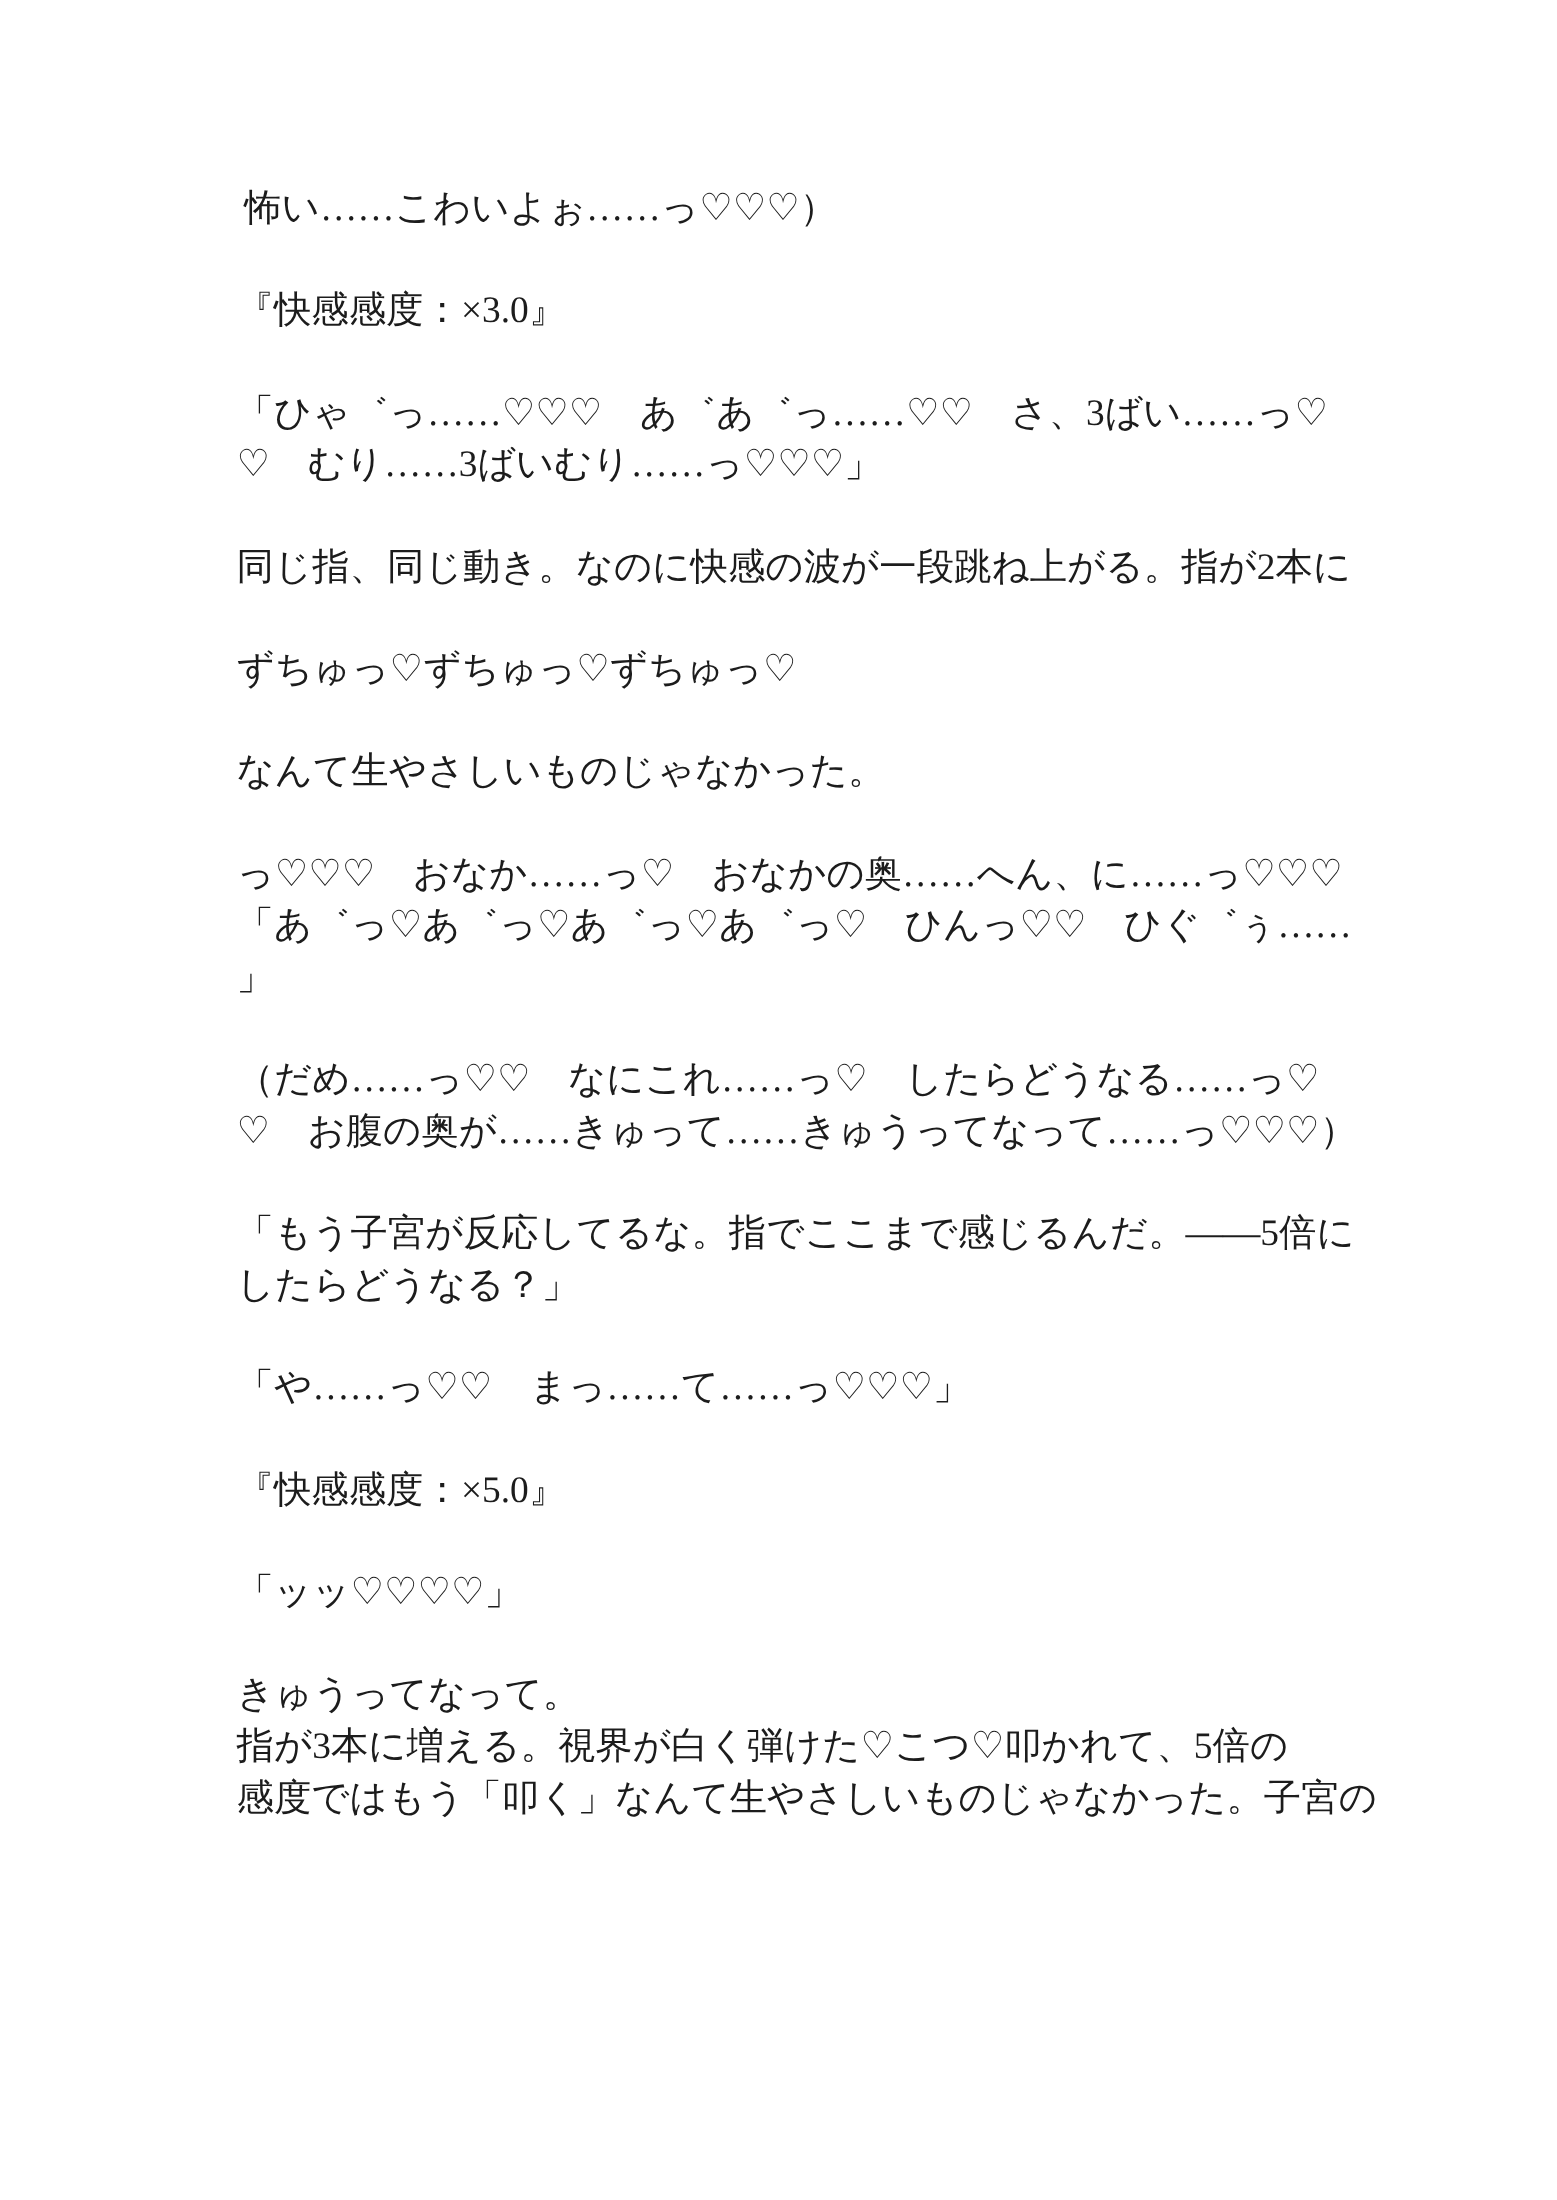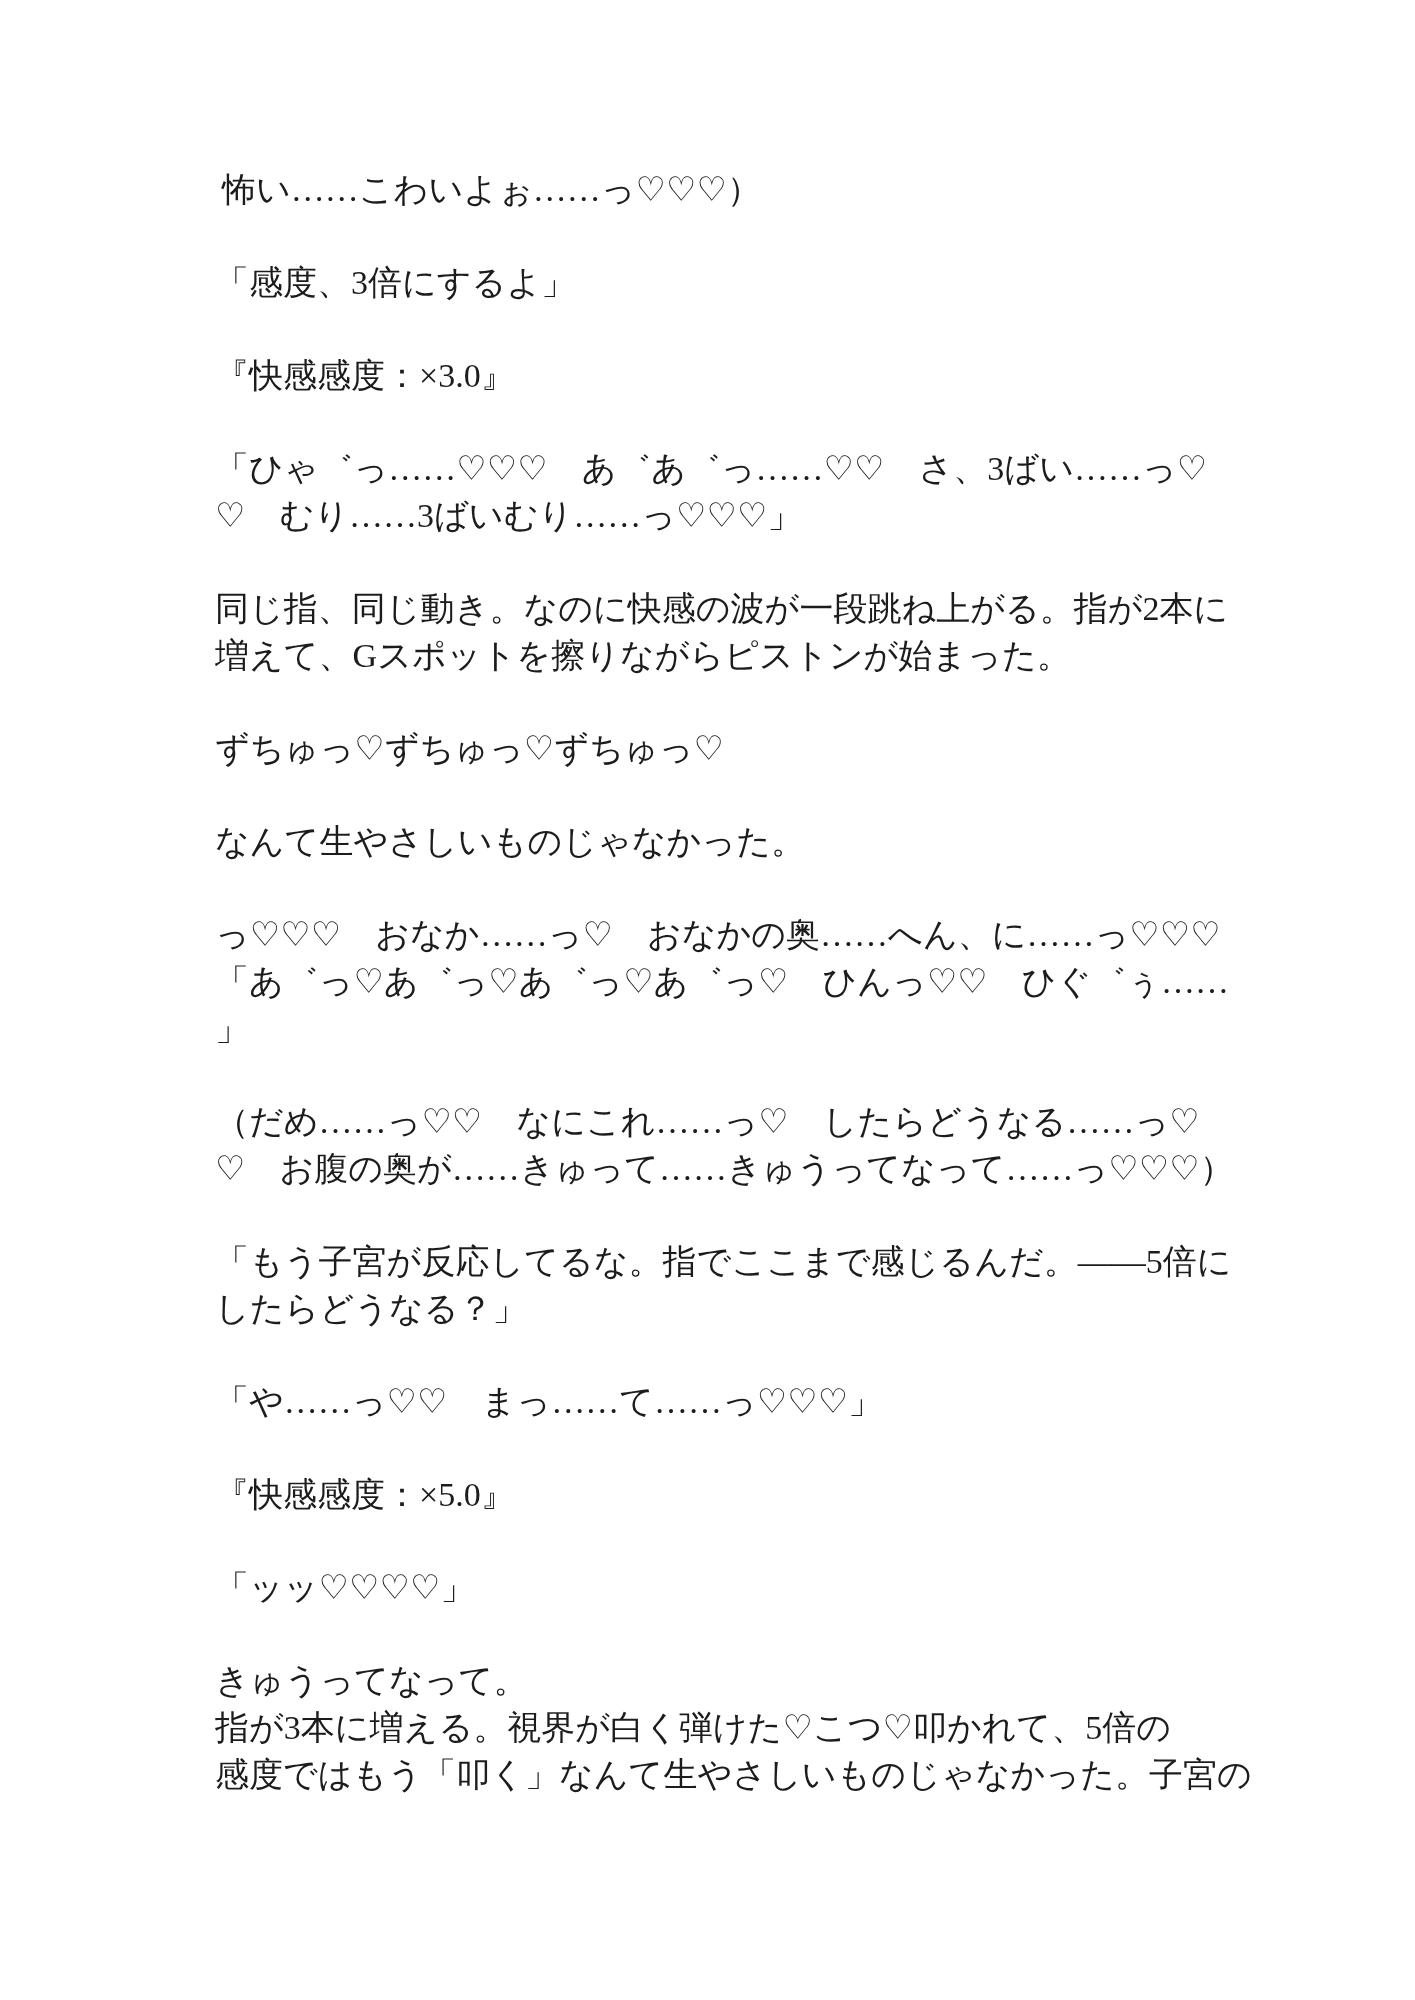--- a/index.html
+++ b/index.html
@@ -39,36 +39,32 @@
 </style>
 </head>
 <body>
 
 <div class="page">
 
   <div class="para indent-first">
     <div class="line">怖い……こわいよぉ……っ♡♡♡）</div>
   </div>
 
-  <div class="para">
-    <div class="line">「感度、3倍にするよ」</div>
-  </div>
 
   <div class="para">
     <div class="line">『快感感度：×3.0』</div>
   </div>
 
   <div class="para">
     <div class="line">「ひゃ゛っ……♡♡♡　あ゛あ゛っ……♡♡　さ、3ばい……っ♡</div>
     <div class="line">♡　むり……3ばいむり……っ♡♡♡」</div>
   </div>
 
   <div class="para">
     <div class="line">同じ指、同じ動き。なのに快感の波が一段跳ね上がる。指が2本に</div>
-    <div class="line">増えて、Gスポットを擦りながらピストンが始まった。</div>
   </div>
 
   <div class="para">
     <div class="line">ずちゅっ♡ずちゅっ♡ずちゅっ♡</div>
   </div>
 
   <div class="para">
     <div class="line">なんて生やさしいものじゃなかった。</div>
   </div>
 

